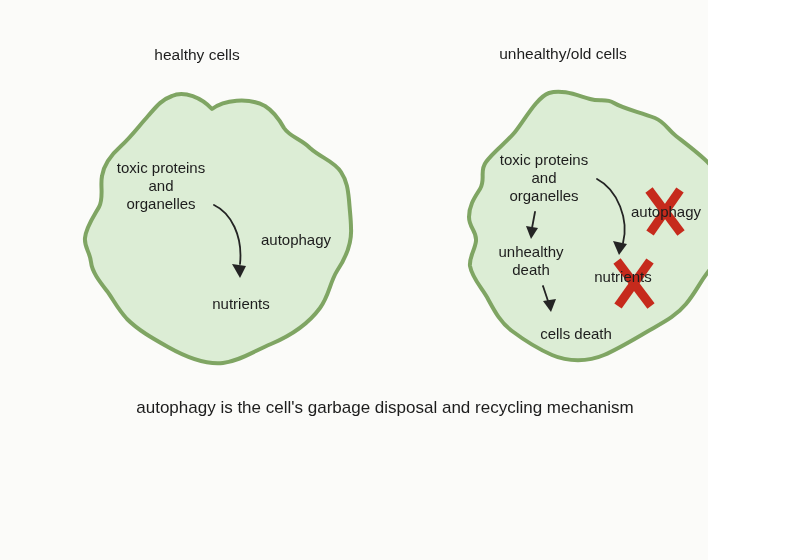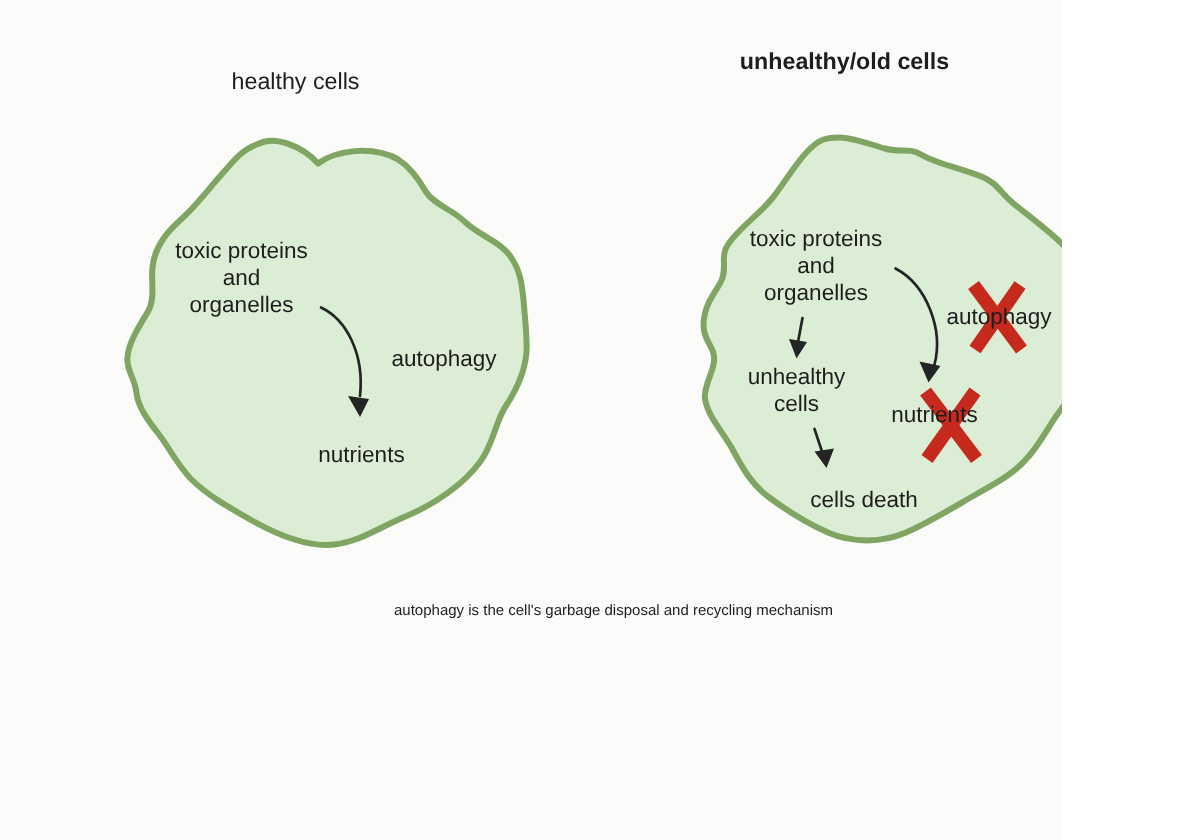--- a/index.html
+++ b/index.html
@@ -10,21 +10,21 @@
   body{background:#fff;font-family:"Liberation Sans",sans-serif;}
   .stage{position:relative;width:708px;height:560px;background:var(--background);overflow:hidden;}
   .art{position:absolute;left:0;top:0;width:800px;height:560px;}
   .blob{fill:var(--cell_fill);stroke:var(--cell_stroke);stroke-width:4;stroke-linejoin:round;}
   .arrow-line{fill:none;stroke:var(--arrow);stroke-width:1.8;stroke-linecap:round;}
   .arrow-head{fill:var(--arrow);stroke:none;}
   .cross line{stroke:var(--cross);stroke-width:9;stroke-linecap:butt;}
   .lbl{position:absolute;transform:translate(-50%,-50%);font-size:15px;line-height:18px;
        color:var(--ink);white-space:pre-line;text-align:center;}
   .title{font-size:15.5px;}
-  .caption{white-space:nowrap;font-size:10px;margin-left:24px;}
+  .caption{white-space:nowrap;font-size:17px;}
 </style>
 </head>
 <body>
 
 <div class="stage">
 
   <svg class="art" viewBox="0 0 800 560" xmlns="http://www.w3.org/2000/svg">
 
     <path class="blob" d="
       M 172,96
@@ -105,24 +105,24 @@
     </g>
   </svg>
 
   <div class="lbl title" style="left:197px;top:55px;">healthy cells</div>
   <div class="lbl" style="left:161px;top:186px;">toxic proteins
 and
 organelles</div>
   <div class="lbl" style="left:296px;top:240px;">autophagy</div>
   <div class="lbl" style="left:241px;top:304px;">nutrients</div>
 
-  <div class="lbl title" style="left:563px;top:42px;font-weight:bold;">unhealthy/old cells</div>
+  <div class="lbl title" style="left:563px;top:54px;">unhealthy/old cells</div>
   <div class="lbl" style="left:544px;top:178px;">toxic proteins
 and
 organelles</div>
   <div class="lbl" style="left:666px;top:212px;">autophagy</div>
   <div class="lbl" style="left:531px;top:261px;">unhealthy
-cells</div>
+death</div>
   <div class="lbl" style="left:623px;top:277px;">nutrients</div>
   <div class="lbl" style="left:576px;top:334px;">cells death</div>
 
   <div class="lbl caption" style="left:385px;top:408px;">autophagy is the cell's garbage disposal and recycling mechanism</div>
 </div>
 
 </body></html>

